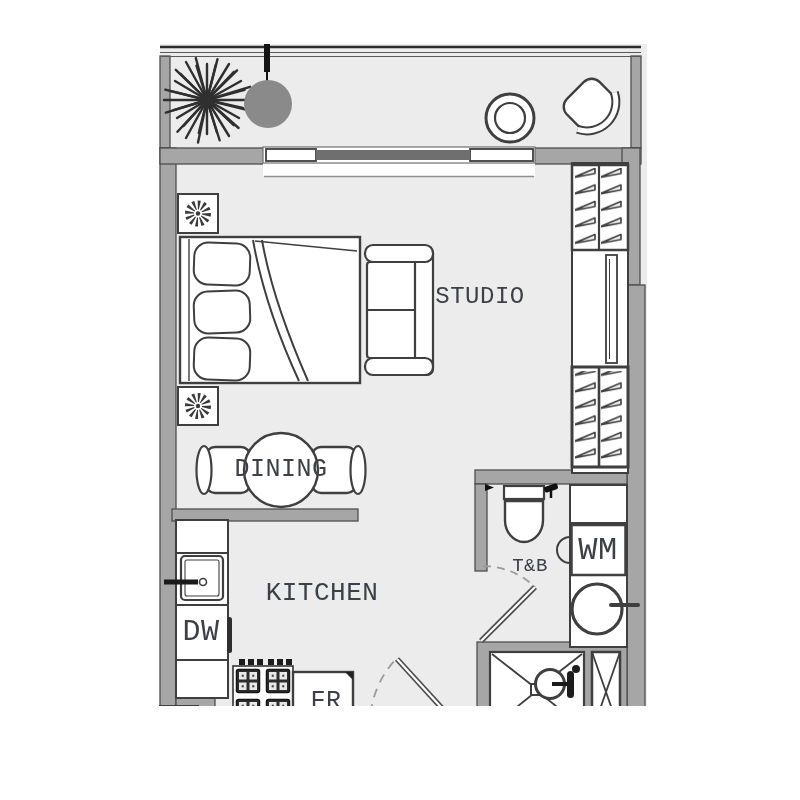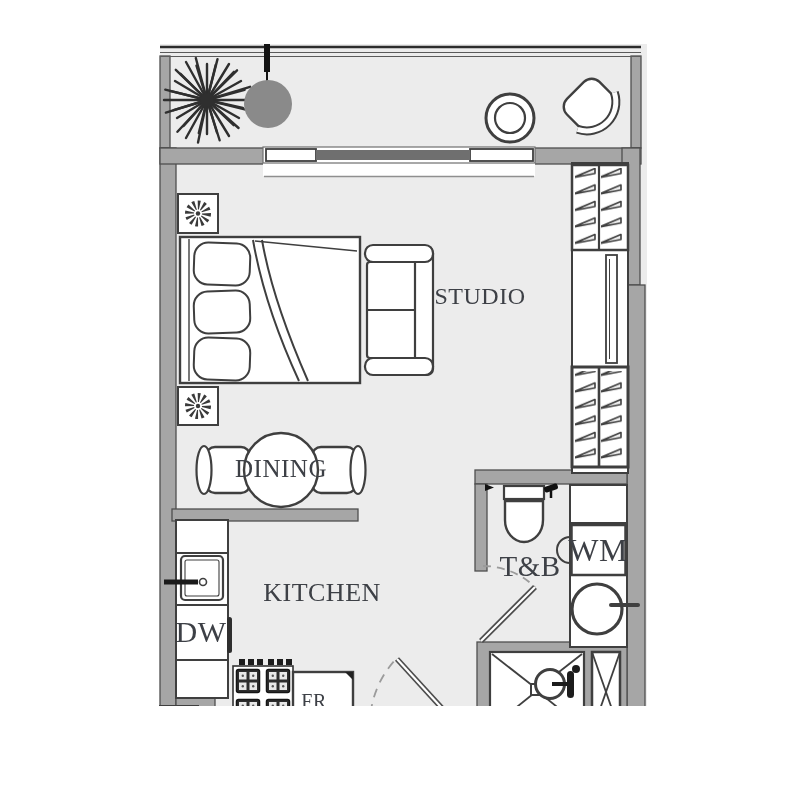--- a/index.html
+++ b/index.html
@@ -1,17 +1,17 @@
 <!DOCTYPE html>
 <html><head>
 <meta charset="utf-8">
 <style>
   html,body{margin:0;padding:0;background:#ffffff;}
   .plan{position:relative;width:800px;height:706px;background:#ffffff;overflow:hidden;
-        font-family:Liberation Serif, serif;}
+        font-family:Liberation Mono, monospace;}
   .plan svg{position:absolute;left:0;top:0;}
   .lbl{position:absolute;transform:translate(-50%,-50%);color:#3d4046;
        letter-spacing:0.5px;white-space:nowrap;z-index:5;font-weight:400;}
 </style>
 </head>
 <body>
 
 <div class="plan">
 <svg width="800" height="800" viewBox="0 0 800 800">
 
@@ -238,17 +238,17 @@
   <g stroke="#3f3f3f">
     <rect x="160" y="706" width="38" height="30" fill="#ffffff" stroke-width="2"></rect>
     <line x1="160" y1="706" x2="198" y2="736" stroke-width="1.8"></line>
     <line x1="198" y1="706" x2="160" y2="736" stroke-width="1.8"></line>
   </g>
 </svg>
 
 <div class="lbl" style="left:480px;top:296px;font-size:24px;">STUDIO</div>
 <div class="lbl" style="left:322px;top:593px;font-size:26px;">KITCHEN</div>
 <div class="lbl" style="left:281px;top:469px;font-size:25px;">DINING</div>
-<div class="lbl" style="left:530px;top:566px;font-size:29px;">T&amp;B</div>
+<div class="lbl" style="left:530px;top:566px;font-size:19px;">T&amp;B</div>
 <div class="lbl" style="left:598px;top:550px;font-size:32px;">WM</div>
 <div class="lbl" style="left:201px;top:632px;font-size:30px;">DW</div>
-<div class="lbl" style="left:314px;top:701px;font-size:20px;">FR</div>
+<div class="lbl" style="left:326px;top:701px;font-size:25px;">FR</div>
 </div>
 
 </body></html>

